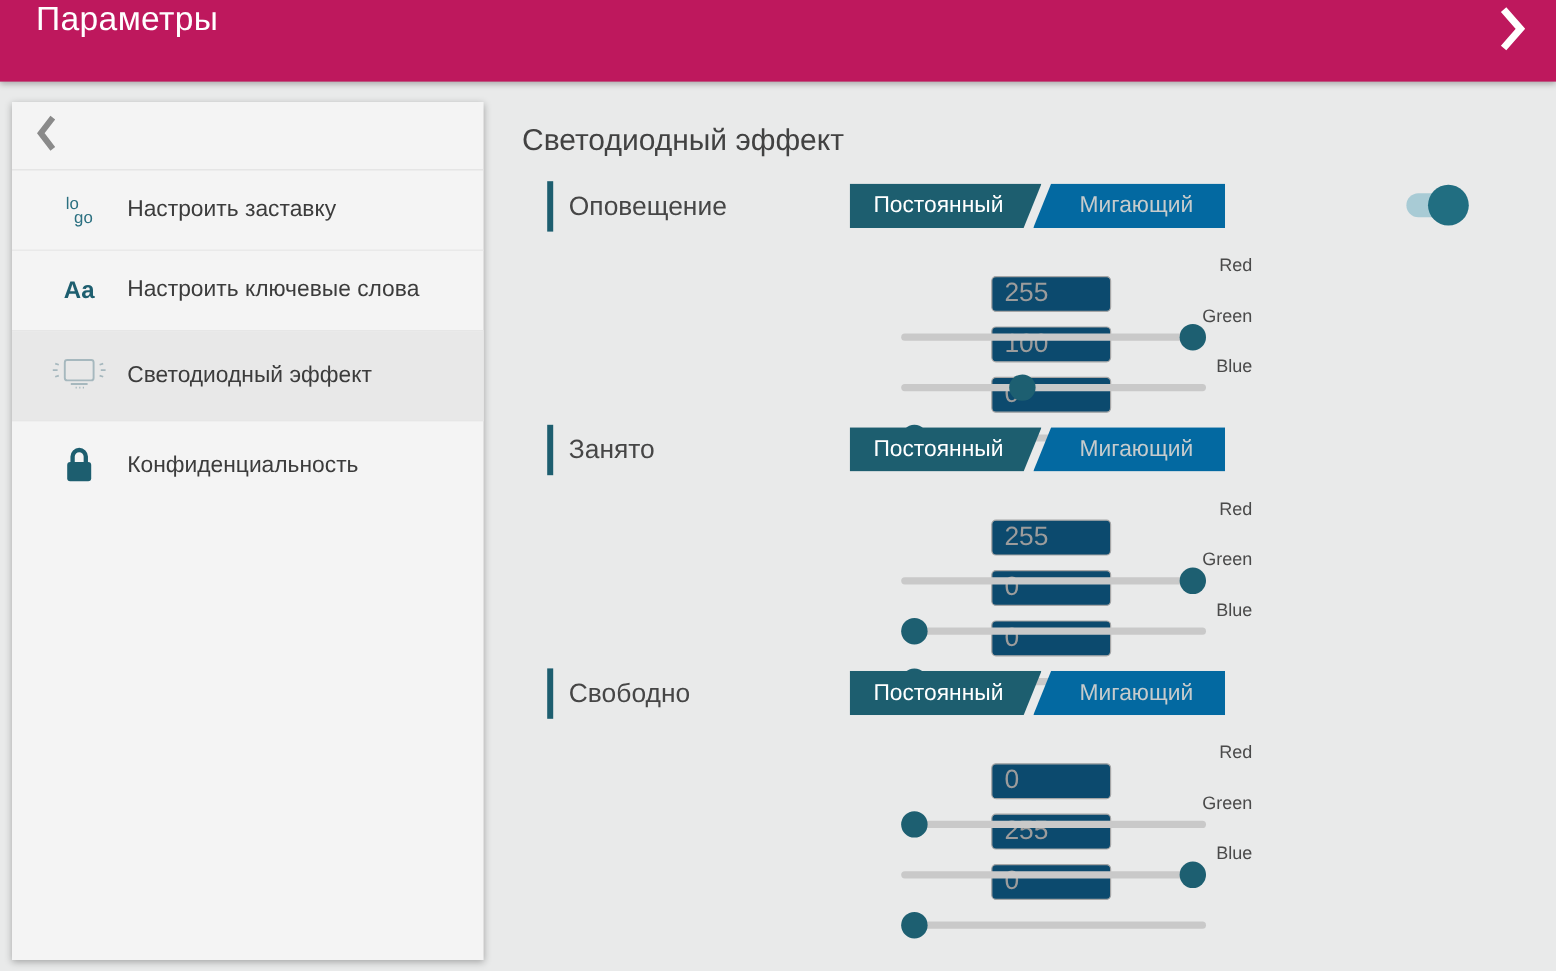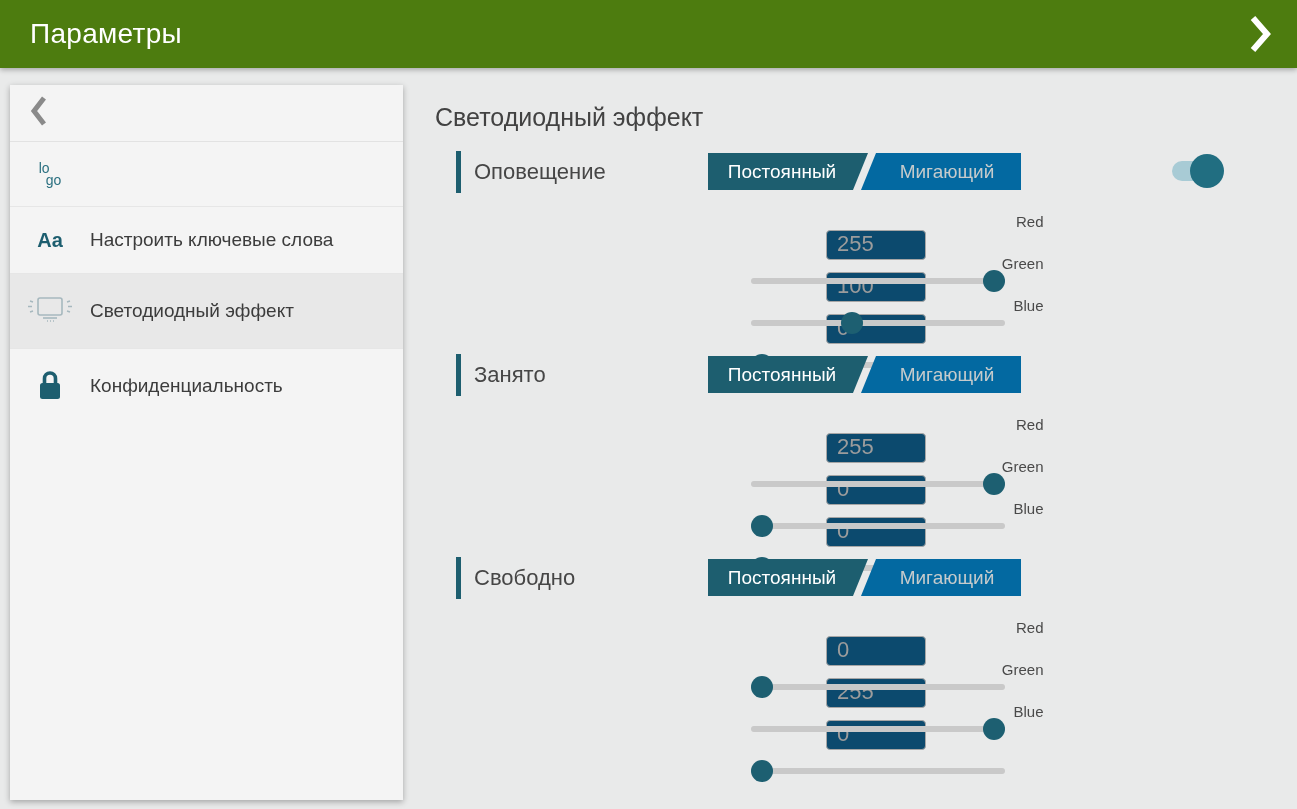--- a/index.html
+++ b/index.html
@@ -4,35 +4,35 @@
 <style>
   * { margin:0; padding:0; box-sizing:border-box; }
   html,body { width:1297px; height:809px; }
   body {
     font-family:"Liberation Sans","DejaVu Sans",sans-serif;
     background:#e9eaea; position:relative; overflow:hidden;
     color:#404040;
   }
   
   .app-header {
-    height:68px; background:#4d7c0f; display:flex; align-items:center;
+    height:68px; background:#be185d; display:flex; 
     padding:0 20px 0 30px; box-shadow:0 2px 5px rgba(0,0,0,.28);
     position:relative; z-index:5;gap:44px;
   }
   .app-title { color:#fff; font-size:28px; font-weight:400; letter-spacing:.3px; }
   .header-forward { margin-left:auto; width:34px; height:48px; display:flex;
     align-items:center; justify-content:center; cursor:pointer; }
   
   .sidebar {
     position:absolute; left:10px; top:85px; width:393px; bottom:9px;
     background:#f4f4f4; box-shadow:0 2px 6px rgba(0,0,0,.3); z-index:2;
   }
   .back-row { height:57px; display:flex; align-items:center; padding-left:20px;
     border-bottom:1px solid #e2e2e2; cursor:pointer; }
-  .side-item { display:flex; align-items:center; padding:20px 14px 20px 0;
+  .side-item { display:flex; align-items:center; padding:20px 14px 20px 16px;
     border-bottom:1px solid #e6e6e6; cursor:pointer; }
   .side-item:last-child { border-bottom:none; }
   .side-item.selected { background:#e8e8e8; }
   .icon-box { width:80px; min-width:80px; display:flex; align-items:center; justify-content:center; }
   .side-label { font-size:19px; line-height:26px; color:#3c3c3c; }
   .logo-glyph { color:#2b7080; font-size:14px; line-height:12px; font-weight:400; text-align:left; }
   .logo-glyph .g2 { margin-left:7px; display:block; }
   .aa-glyph { color:#1d5e6f; font-size:20px; font-weight:700; }
   
   .main { position:absolute; left:403px; top:68px; right:0; bottom:0; padding:35px 0 0 32px; }
@@ -86,20 +86,21 @@
       <svg width="17" height="32" viewBox="0 0 17 32">
         <path d="M14 3 L4 16 L14 29" stroke="#8a8a8a" stroke-width="5" fill="none" stroke-linejoin="miter"></path>
       </svg>
     </span>
   </div>
 
   <div class="side-item">
     <span class="icon-box">
       <span class="logo-glyph"><span class="g1">lo</span><span class="g2">go</span></span>
     </span>
+    <span class="side-label">Настроить заставку</span>
   </div>
 
   <div class="side-item">
     <span class="icon-box">
       <span class="aa-glyph">Aa</span>
     </span>
     <span class="side-label">Настроить ключевые слова</span>
   </div>
 
   <div class="side-item selected">

